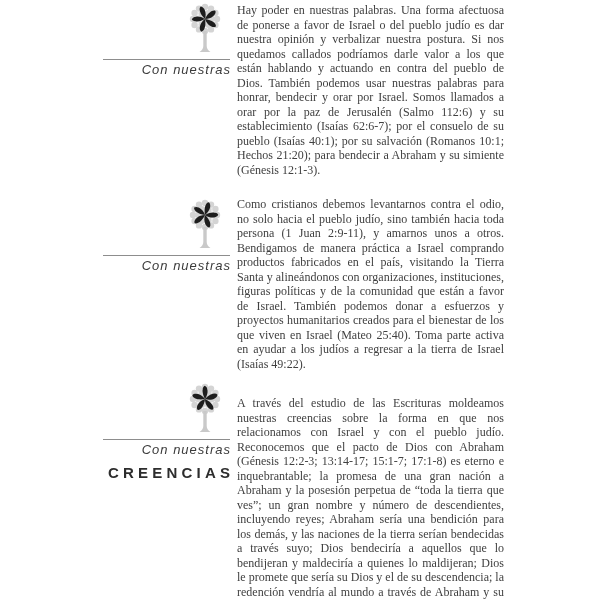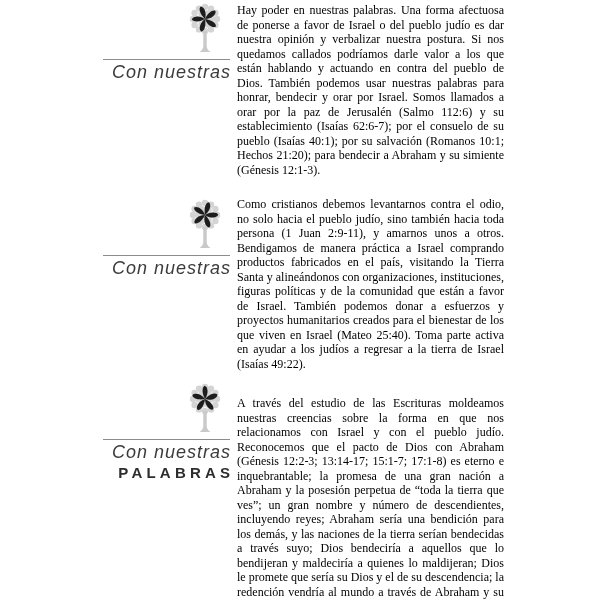--- a/index.html
+++ b/index.html
@@ -7,30 +7,30 @@
     position:relative; width:600px; height:600px; background:#ffffff;
     font-family:"Liberation Serif", serif; overflow:hidden;
   }
   .section { position:absolute; left:0; width:600px; }
   .leftcol { position:absolute; top:0; left:103px; width:127px; height:102px; }
   .icon-wrap { position:absolute; top:0; right:5px; width:40px; height:52px; }
   .rule { position:absolute; top:56px; left:0; width:127px; height:0; border-top:1px solid #8d8d8d; }
   .eyebrow {
     position:absolute; top:59px; right:0; white-space:nowrap;
     font-family:"Liberation Sans", sans-serif; font-style:italic;
-    font-size:18px; letter-spacing:1px; margin-right:-1px; color:#3b3b3b;
+    font-size:13px; letter-spacing:1px; margin-right:-1px; color:#3b3b3b;
   }
   .title {
     position:absolute; top:81px; right:0; white-space:nowrap;
     font-family:"Liberation Sans", sans-serif; font-weight:bold;
     font-size:15px; letter-spacing:4.2px; margin-right:-4.2px; color:#2d2d2d;
   }
   .bodytext {
     position:absolute; left:237px; width:267px; margin:0;
-    text-align:justify; font-size:12px; line-height:14.5px; color:#000000;font-family:Liberation Serif, serif;
+    text-align:justify; font-size:12px; line-height:14.5px; color:#404040;font-family:Liberation Serif, serif;
   }
 </style>
 </head>
 <body>
 
 <div class="page">
 
   <div class="section" style="top:3px;">
     <div class="leftcol">
       <div class="icon-wrap">
@@ -143,18 +143,18 @@
             <path d="M20,16 C23,9.5 28,6.5 30.5,8 C31.5,11.5 26.5,16 20,16 Z" transform="rotate(18,20,16)"></path>
             <path d="M20,16 C23,9.5 28,6.5 30.5,8 C31.5,11.5 26.5,16 20,16 Z" transform="rotate(90,20,16)"></path>
             <path d="M20,16 C23,9.5 28,6.5 30.5,8 C31.5,11.5 26.5,16 20,16 Z" transform="rotate(162,20,16)"></path>
             <path d="M20,16 C23,9.5 28,6.5 30.5,8 C31.5,11.5 26.5,16 20,16 Z" transform="rotate(234,20,16)"></path>
             <path d="M20,16 C23,9.5 28,6.5 30.5,8 C31.5,11.5 26.5,16 20,16 Z" transform="rotate(306,20,16)"></path>
           </g>
         </svg>
       </div>
       <div class="rule"></div>
       <div class="eyebrow">Con nuestras</div>
-      <div class="title">PALABRAS</div>
+      <div class="title">CREENCIAS</div>
     </div>
     <p class="bodytext" style="top:13px;">A través del estudio de las Escrituras moldeamos nuestras creencias sobre la forma en que nos relacionamos con Israel y con el pueblo judío. Reconocemos que el pacto de Dios con Abraham (Génesis 12:2-3; 13:14-17; 15:1-7; 17:1-8) es eterno e inquebrantable; la promesa de una gran nación a Abraham y la posesión perpetua de “toda la tierra que ves”; un gran nombre y número de descendientes, incluyendo reyes; Abraham sería una bendición para los demás, y las naciones de la tierra serían bendecidas a través suyo; Dios bendeciría a aquellos que lo bendijeran y maldeciría a quienes lo maldijeran; Dios le promete que sería su Dios y el de su descendencia; la redención vendría al mundo a través de Abraham y su simiente.</p>
   </div>
 
 </div>
 
 </body></html>

